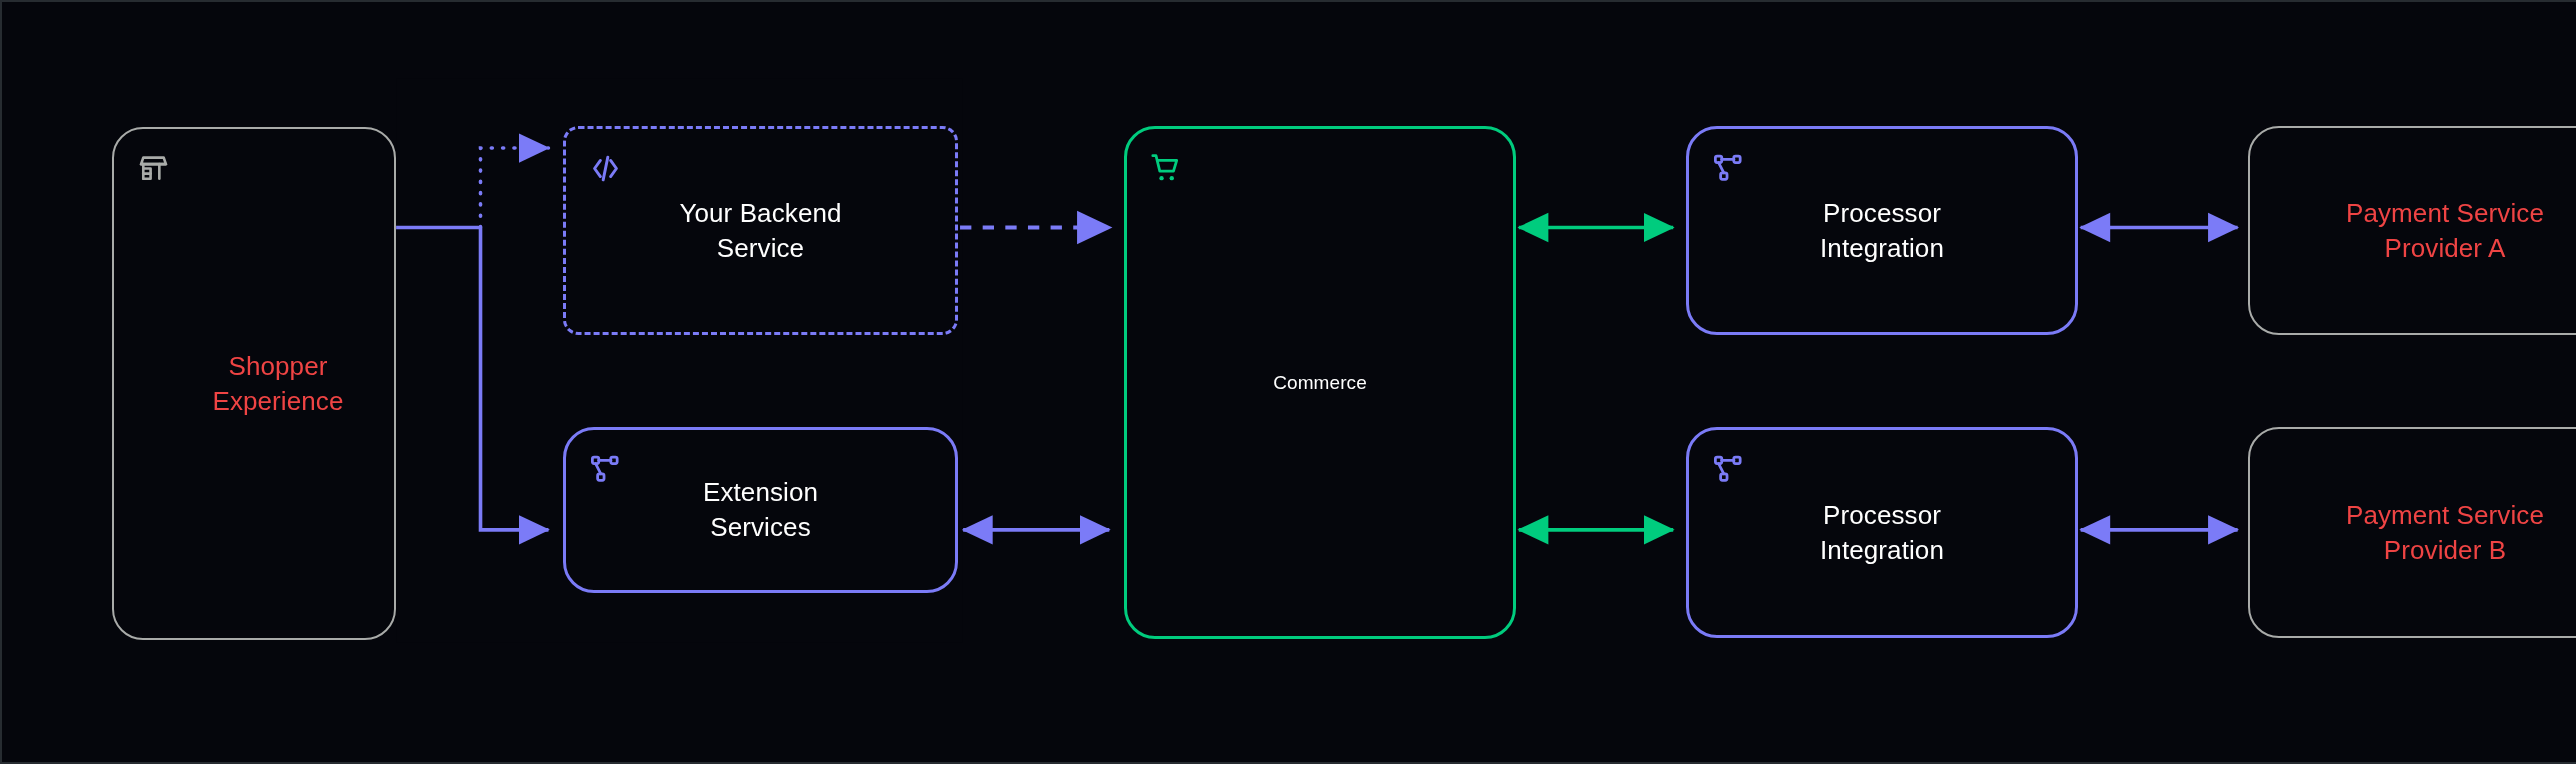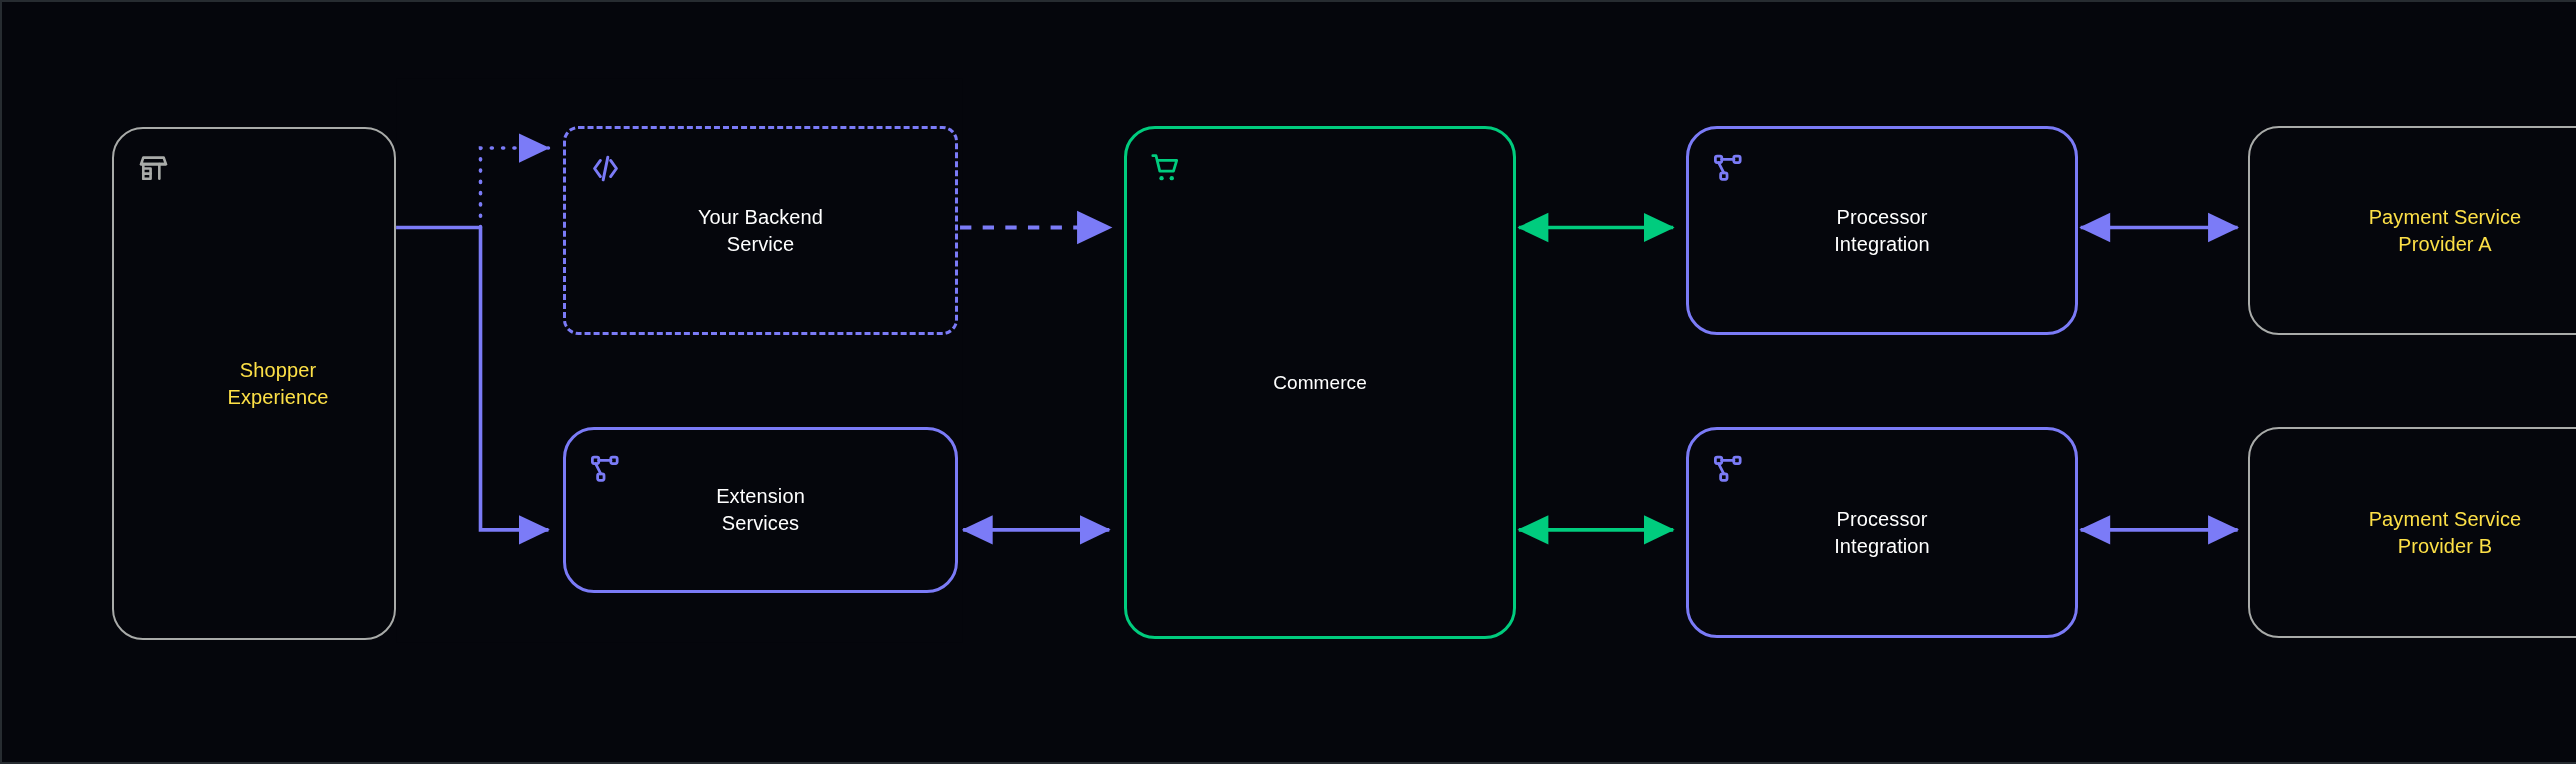--- a/index.html
+++ b/index.html
@@ -37,30 +37,30 @@
     position: absolute;
     top: 21.6px;
     left: 21.6px;
     width: 35px;
     height: 35px;
     display: block;
   }
   .node .label {
     text-align: center;
     line-height: 1.33;
-    font-size: 20px;
+    font-size: 26px;
     font-weight: 400;
     letter-spacing: 0.1px;
     white-space: pre-line;
     padding: 0 12.4px;
   }
 
   
   .v-gray  { border: 2.6px solid #a9aba9; }
-  .v-gray .label { color: #fde047; }
+  .v-gray .label { color: #ef4444; }
 
   .v-purple { border: 3.1px solid #7b7bf7; }
   .v-purple .label { color: #ffffff; }
 
   .v-purple-dashed {
     border: 3.1px dashed #7b7bf7;
     border-radius: 15.5px;
   }
   .v-purple-dashed .label { color: #ffffff; }
 

